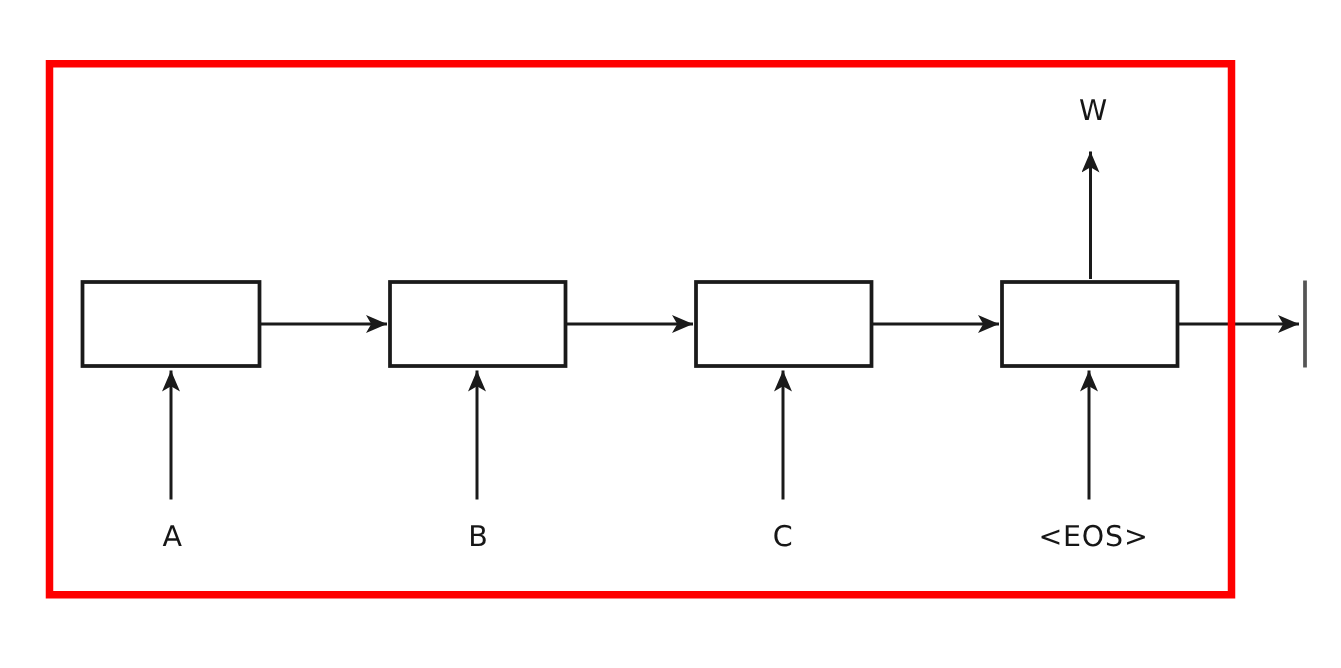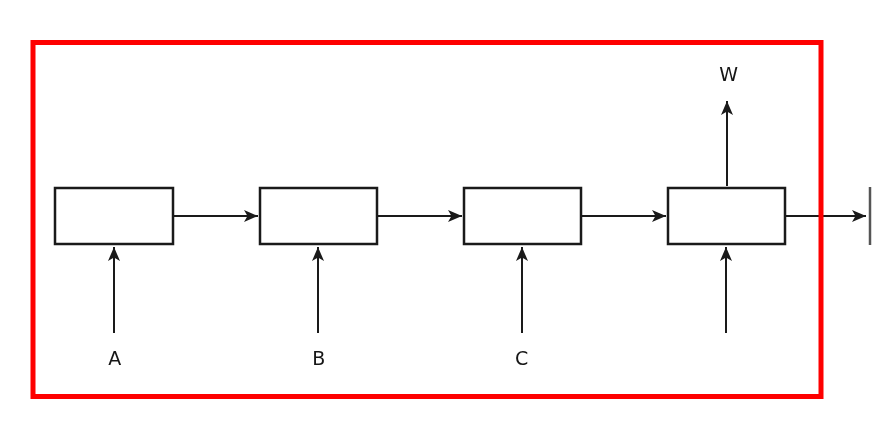--- a/index.html
+++ b/index.html
@@ -61,15 +61,16 @@
     <rect x="260" y="188" width="117" height="56" fill="#ffffff" stroke="#1a1a1a" stroke-width="2.5"></rect>
     <rect x="464" y="188" width="117" height="56" fill="#ffffff" stroke="#1a1a1a" stroke-width="2.5"></rect>
     <rect x="668" y="188" width="117" height="56" fill="#ffffff" stroke="#1a1a1a" stroke-width="2.5"></rect>
 
     <rect x="33" y="42.5" width="788" height="354" fill="none" stroke="#fe0000" stroke-width="5"></rect>
   </svg>
 
   <div class="label" style="left:115px; top:347px;">A</div>
   <div class="label" style="left:319px; top:347px;">B</div>
   <div class="label" style="left:522px; top:347px;">C</div>
+  <div class="label" style="left:729px; top:347px;">&lt;EOS&gt;</div>
   <div class="label" style="left:729px; top:63px;">W</div>
 
 </div>
 
 </body></html>

